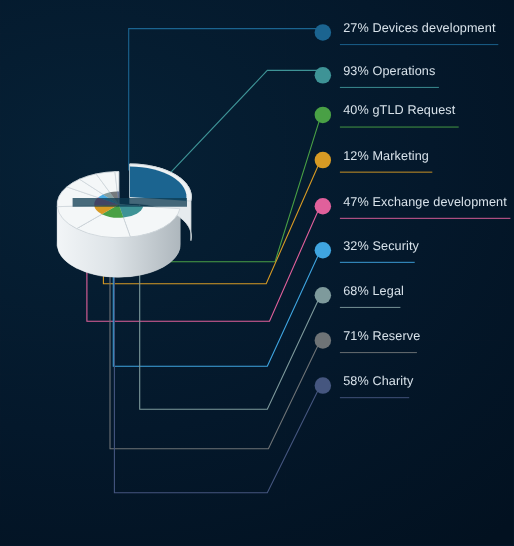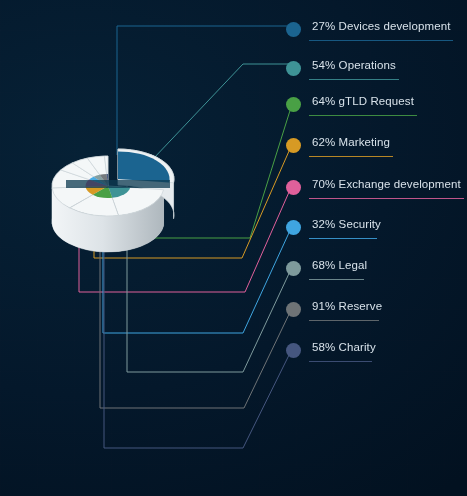--- a/index.html
+++ b/index.html
@@ -97,63 +97,63 @@
       <div class="legend-item" style="top: 18px;">
         <span class="dot" style="background: rgb(27, 100, 144);"></span>
         <span class="lbl-wrap">
           <span class="lbl">27% Devices development</span>
           <span class="rule" style="background: rgb(27, 100, 144); width: 144px;"></span>
         </span>
       </div>
       <div class="legend-item" style="top: 57px;">
         <span class="dot" style="background: rgb(62, 147, 150);"></span>
         <span class="lbl-wrap">
-          <span class="lbl">54% Operations</span>
+          <span class="lbl">93% Operations</span>
           <span class="rule" style="background: rgb(62, 147, 150); width: 90px;"></span>
         </span>
       </div>
       <div class="legend-item" style="top: 93px;">
         <span class="dot" style="background: rgb(73, 160, 69);"></span>
         <span class="lbl-wrap">
-          <span class="lbl">64% gTLD Request</span>
+          <span class="lbl">40% gTLD Request</span>
           <span class="rule" style="background: rgb(73, 160, 69); width: 108px;"></span>
         </span>
       </div>
       <div class="legend-item" style="top: 134px;">
         <span class="dot" style="background: rgb(215, 154, 36);"></span>
         <span class="lbl-wrap">
-          <span class="lbl">62% Marketing</span>
+          <span class="lbl">12% Marketing</span>
           <span class="rule" style="background: rgb(215, 154, 36); width: 84px;"></span>
         </span>
       </div>
       <div class="legend-item" style="top: 176px;">
         <span class="dot" style="background: rgb(224, 96, 155);"></span>
         <span class="lbl-wrap">
-          <span class="lbl">70% Exchange development</span>
+          <span class="lbl">47% Exchange development</span>
           <span class="rule" style="background: rgb(224, 96, 155); width: 155px;"></span>
         </span>
       </div>
       <div class="legend-item" style="top: 216px;">
         <span class="dot" style="background: rgb(63, 165, 224);"></span>
         <span class="lbl-wrap">
           <span class="lbl">32% Security</span>
           <span class="rule" style="background: rgb(63, 165, 224); width: 68px;"></span>
         </span>
       </div>
       <div class="legend-item" style="top: 257px;">
         <span class="dot" style="background: rgb(126, 154, 156);"></span>
         <span class="lbl-wrap">
           <span class="lbl">68% Legal</span>
           <span class="rule" style="background: rgb(126, 154, 156); width: 55px;"></span>
         </span>
       </div>
       <div class="legend-item" style="top: 298px;">
         <span class="dot" style="background: rgb(110, 115, 118);"></span>
         <span class="lbl-wrap">
-          <span class="lbl">91% Reserve</span>
+          <span class="lbl">71% Reserve</span>
           <span class="rule" style="background: rgb(110, 115, 118); width: 70px;"></span>
         </span>
       </div>
       <div class="legend-item" style="top: 339px;">
         <span class="dot" style="background: rgb(69, 86, 127);"></span>
         <span class="lbl-wrap">
           <span class="lbl">58% Charity</span>
           <span class="rule" style="background: rgb(69, 86, 127); width: 63px;"></span>
         </span>
       </div>

